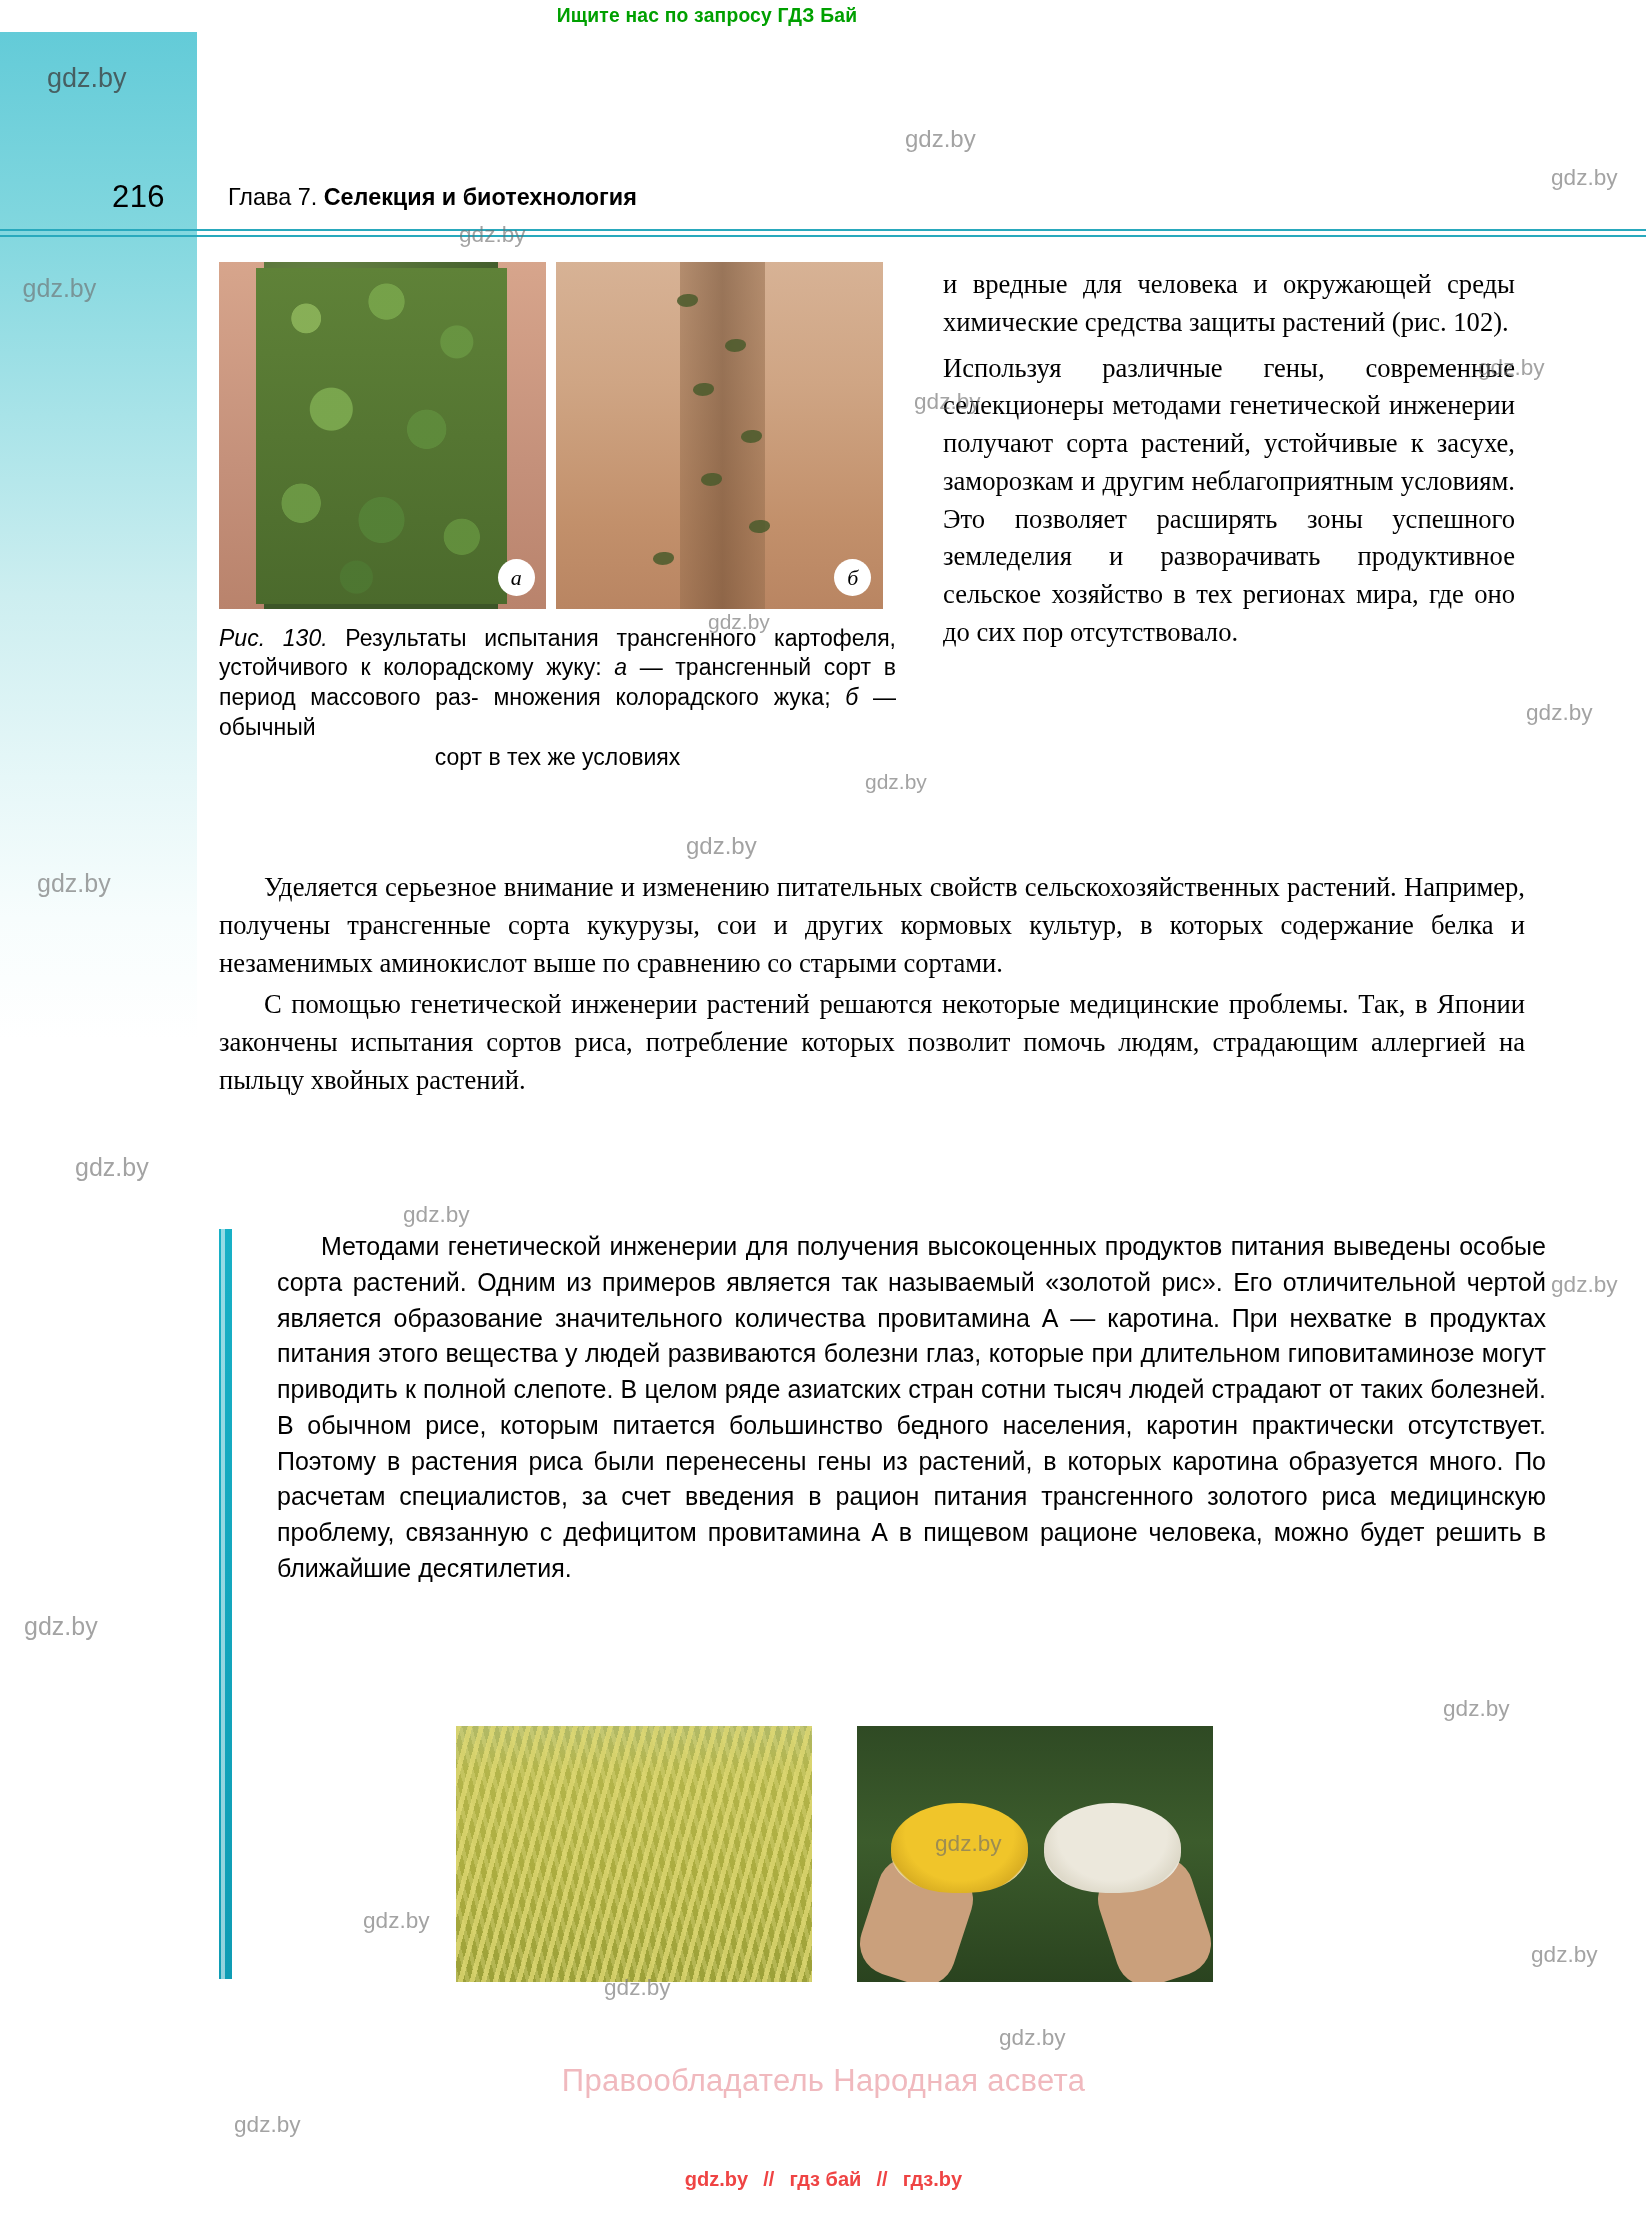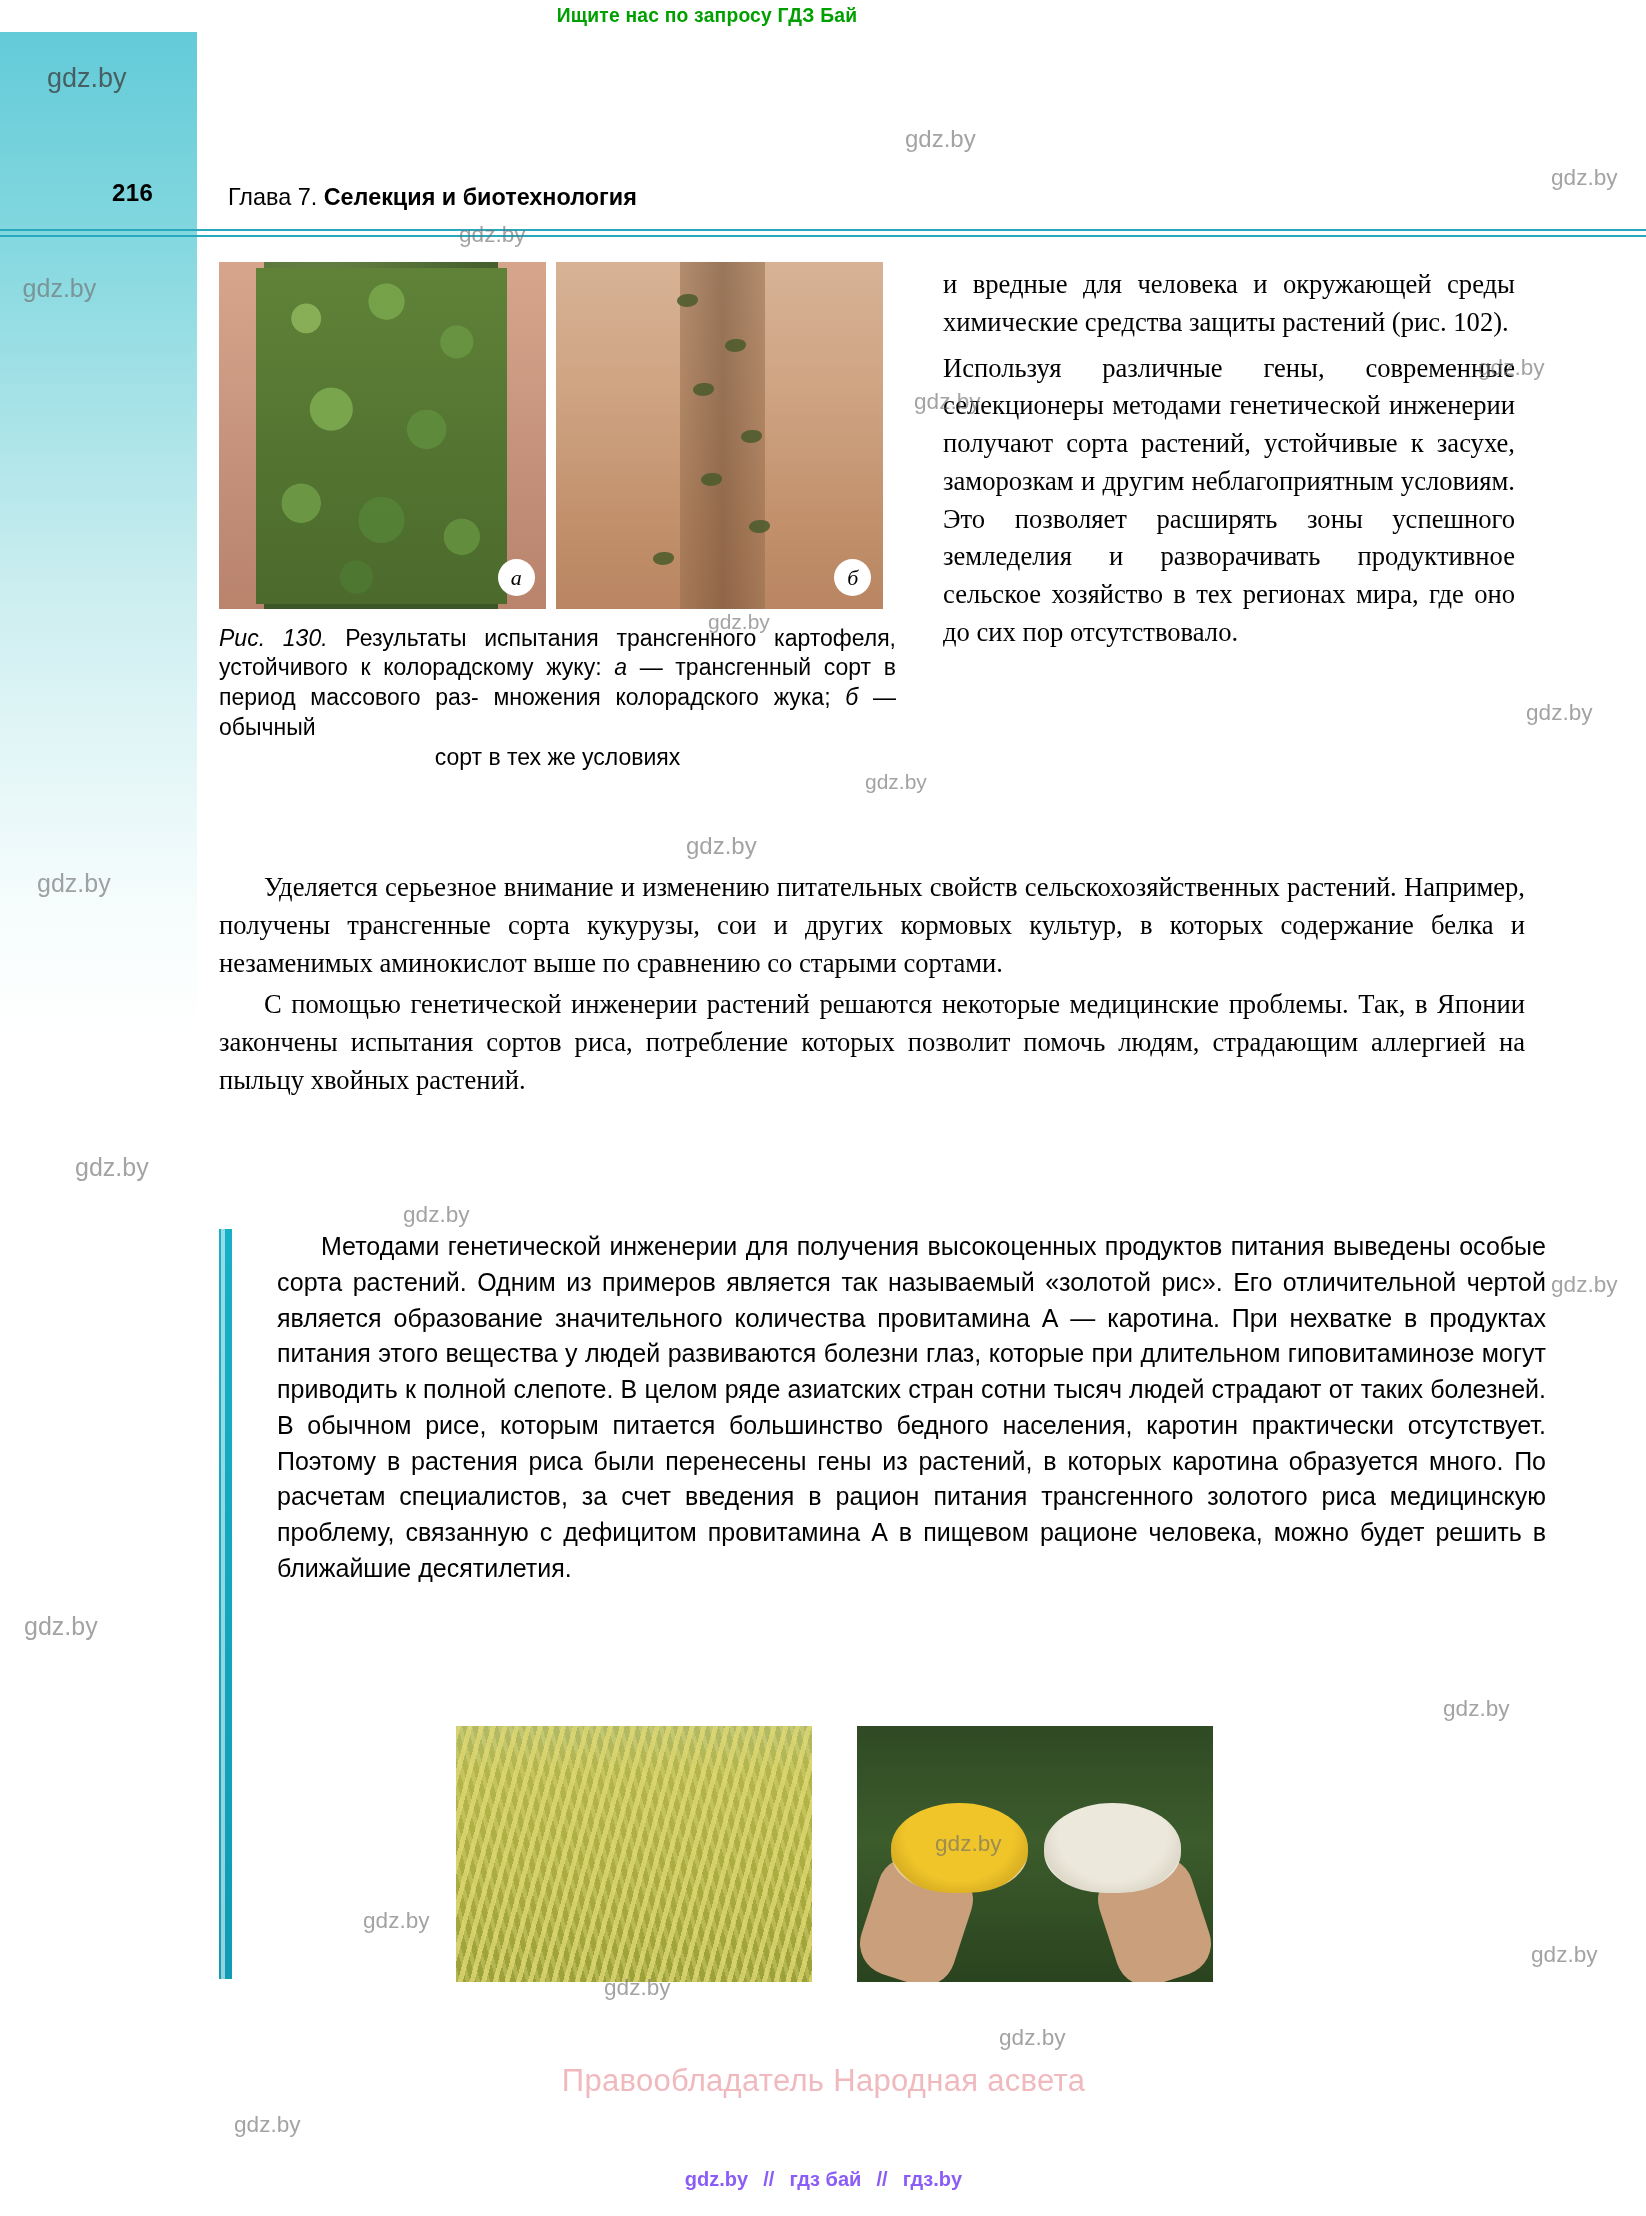--- a/index.html
+++ b/index.html
@@ -66,22 +66,22 @@
   }
   .header-rule.r1 { top: 229px; }
   .header-rule.r2 { top: 235px; height: 1.6px; background: #29a9bd; }
 
   
   .page-number {
     position: absolute;
     left: 112px;
     top: 179px;
     font-family: "Liberation Sans", sans-serif;
-    font-size: 24px;
-    font-weight: bold;
+    font-size: 31px;
+    font-weight: normal;
     letter-spacing: 0.4px;
   }
   .chapter-line {
     position: absolute;
     left: 228px;
     top: 184px;
     font-family: "Liberation Sans", sans-serif;
     font-size: 23.4px;
   }
   .chapter-line b { font-weight: bold; }
@@ -303,21 +303,21 @@
   }
   .footer-links {
     position: absolute;
     left: 0;
     top: 2168px;
     width: 1647px;
     text-align: center;
     font-family: "Liberation Sans", sans-serif;
     font-size: 20px;
     font-weight: bold;
-    color: #8b5cf6;
+    color: #ef4444;
   }
   .footer-links span { margin: 0 4.8px; }
 
   
   .wm {
     position: absolute;
     font-family: "Liberation Sans", sans-serif;
     color: #6b6b6b;
     opacity: .62;
     font-size: 22.6px;

